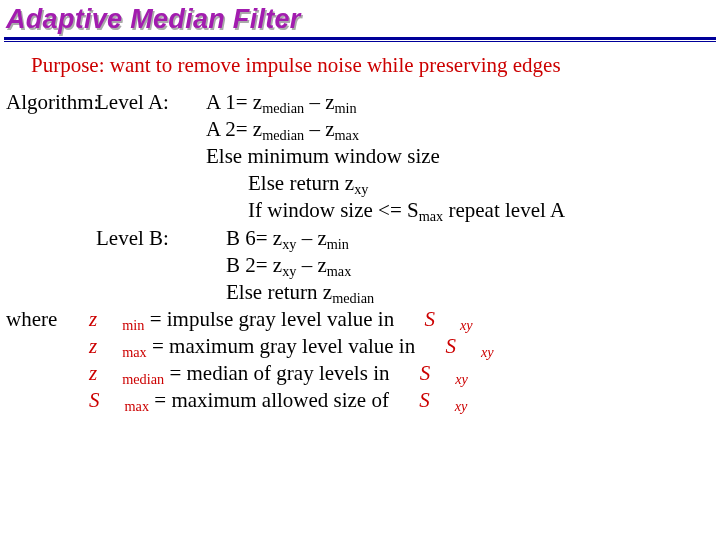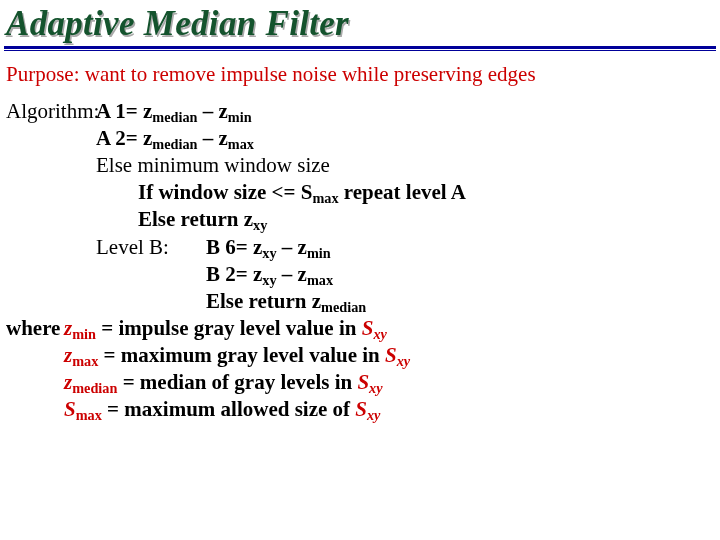--- a/index.html
+++ b/index.html
@@ -10,25 +10,25 @@
     font-family: "Times New Roman", Times, serif;
     font-size: 21px;
     color: #000;
     background: #fff;
     overflow: hidden;
   }
   .slide {
     padding: 4px 4px 0 4px;
   }
   .title {
-    font-family: Liberation Serif, serif;
+    font-family: Liberation Sans, sans-serif;
     font-weight: bold;
     font-style: italic;
-    font-size: 35px;
-    color: #14532d;
+    font-size: 27px;
+    color: #a21caf;
     text-shadow: 1.5px 1.5px 0 #aaa;
     margin: 0 0 2px 2px;
     letter-spacing: 0.3px;
   }
   .rule-outer {
     height: 3px;
     background: #000099;
     margin: 0 0 1px 0;
   }
   .rule-inner {
@@ -43,53 +43,56 @@
   .row {
     display: flex;
     align-items: flex-start;
   }
   .label-col {
     flex: 0 0 auto;
   }
   .algo-label { width: 90px; }
   .level-label { width: 110px; text-align: left; }
   .body-col { flex: 1 1 auto; }
-  .where-label { width: 58px; font-weight: bold; }
+  .where-label { width: 58px; }
   .gap-top { margin-top: 10px; }
-  .gap-top-sm { margin-top: 2px; }
-  .red { color: #cc0000; }
+  .gap-top-sm { margin-top: 2px; gap: 20px; }
+  .red { color: #cc0000; margin-left: 25px; }
   sub { font-size: 0.68em; line-height: 0; vertical-align: -0.28em; }
   .it { font-style: italic; }
   .indentB { padding-left: 42px; }
-  .nowrap { white-space: nowrap; font-weight: bold; }
+  .nowrap { white-space: nowrap; }
   .ml-levelB { margin-left: 90px; }
   .where-body { margin-left: 0; }
   .line { display: block; }
 </style>
 </head>
 <body>
 
 <div class="slide">
 
   <div class="title">Adaptive Median Filter</div>
   <div class="rule-outer"></div>
   <div class="rule-inner"></div>
 
   <div class="content">
 
     <div class="red line">Purpose: want to remove impulse noise while preserving edges</div>
 
     <div class="row gap-top">
       <div class="label-col algo-label">Algorithm:</div>
+      <div class="label-col level-label">
+        <span><span>Level A:</span></span>
+      </div>
       <div class="body-col">
         <span class="line nowrap"><span>A 1= z</span><sub>median</sub><span> – z</span><sub>min</sub></span>
         <span class="line nowrap"><span>A 2= z</span><sub>median</sub><span> – z</span><sub>max</sub></span>
         <span class="line">Else minimum window size</span>
+        <span class="line indentB nowrap"><span>Else return z</span><sub>xy</sub></span>
         <span class="line indentB nowrap"><span>If window size &lt;= S</span><sub>max</sub><span> repeat level A</span></span>
-        <span class="line indentB nowrap"><span>Else return z</span><sub>xy</sub></span>
       </div>
     </div>
 
     <div class="row gap-top-sm">
       <div class="label-col level-label ml-levelB">
         <span>Level B:</span>
       </div>
       <div class="body-col">
         <span class="line nowrap"><span>B 6= z</span><sub>xy</sub><span> – z</span><sub>min</sub></span>
         <span class="line nowrap"><span>B 2= z</span><sub>xy</sub><span> – z</span><sub>max</sub></span>

